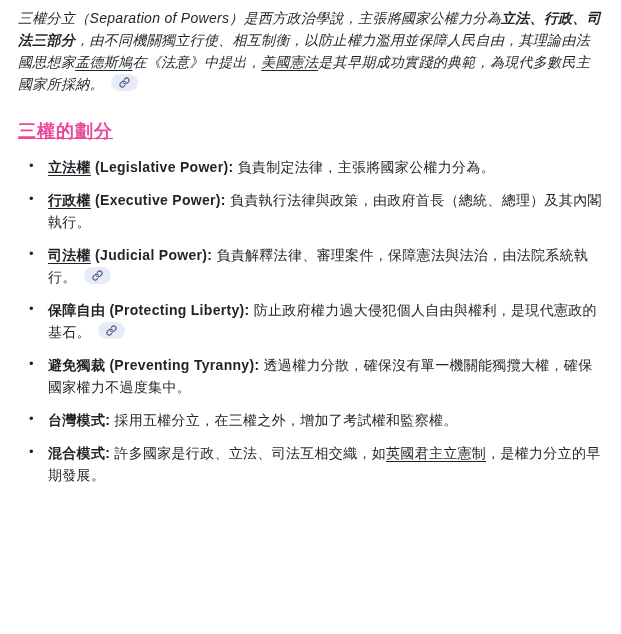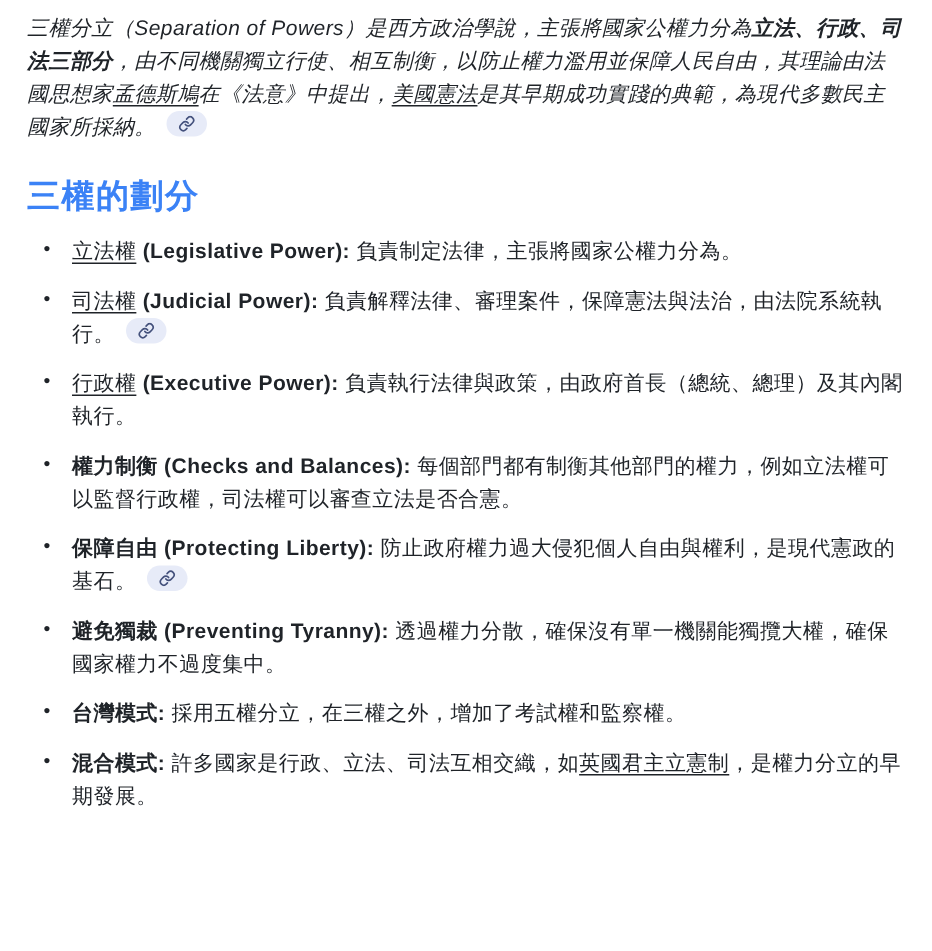--- a/index.html
+++ b/index.html
@@ -4,32 +4,32 @@
 <style>
   html,body{margin:0;padding:0;background:#ffffff;}
   body{
     width:621px;height:634px;overflow:hidden;
     font-family:"Liberation Sans","DejaVu Sans",sans-serif;
     color:#1f2328;
   }
   .page{padding:7px 18px 0 18px;font-size:14px;line-height:22px;letter-spacing:.3px;}
   .para{margin:0;font-style:italic;}
   h2.section-heading{
-    color:#3b82f6;font-size:22px;line-height:24px;font-weight:700;
-    margin:24px 0 13px 0;letter-spacing:1px;
+    color:#ec4899;font-size:18px;line-height:24px;font-weight:700;
+    margin:24px 0 13px 0;letter-spacing:1px;text-decoration:underline;
   }
   ul.doc-list{list-style:none;margin:0;padding:0 0 0 30px;}
   ul.doc-list li{position:relative;margin:0 0 11px 0;}
   ul.doc-list li::before{
     content:"•";position:absolute;left:-19px;top:-1px;
     color:#1f2328;font-size:13px;
   }
   .b{font-weight:700;}
   a.term-link{
-    color:inherit;font-weight:400;text-decoration:underline;
+    color:inherit;font-weight:700;text-decoration:underline;
     text-decoration-thickness:1px;text-underline-offset:3px;cursor:pointer;text-align:center;
   }
   a.plain-link{
     color:inherit;text-decoration:underline;
     text-decoration-thickness:1px;text-underline-offset:3px;cursor:pointer;
   }
   .cite-pill{
     display:inline-flex;align-items:center;justify-content:center;
     background:#e7ebf8;border-radius:999px;
     padding:3px 8px;margin-left:7px;vertical-align:1px;cursor:pointer;
@@ -48,31 +48,30 @@
   <p class="para"><span>三權分立（Separation of Powers）是西方政治學說，主張將國家公權力分為</span><span class="b">立法、行政、司法三部分</span><span>，由不同機關獨立行使、相互制衡，以防止權力濫用並保障人民自由，其理論由法國思想家</span><a class="plain-link">孟德斯鳩</a><span>在《法意》中提出，</span><a class="plain-link">美國憲法</a><span>是其早期成功實踐的典範，為現代多數民主國家所採納。</span><span class="cite-pill">
         <svg viewBox="0 0 24 24">
           <path d="M10 13a5 5 0 0 0 7.54.54l3-3a5 5 0 0 0-7.07-7.07l-1.72 1.71"></path>
           <path d="M14 11a5 5 0 0 0-7.54-.54l-3 3a5 5 0 0 0 7.07 7.07l1.71-1.71"></path>
         </svg>
       </span></p>
 
   <h2 class="section-heading">三權的劃分</h2>
   <ul class="doc-list">
     <li><a class="term-link">立法權</a><span class="b"> (Legislative Power):</span><span> 負責制定法律，主張將國家公權力分為。</span></li>
+    <li><a class="term-link">行政權</a><span class="b"> (Executive Power):</span><span> 負責執行法律與政策，由政府首長（總統、總理）及其內閣執行。</span></li>
     <li><a class="term-link">司法權</a><span class="b"> (Judicial Power):</span><span> 負責解釋法律、審理案件，保障憲法與法治，由法院系統執行。</span><span class="cite-pill">
           <svg viewBox="0 0 24 24">
             <path d="M10 13a5 5 0 0 0 7.54.54l3-3a5 5 0 0 0-7.07-7.07l-1.72 1.71"></path>
             <path d="M14 11a5 5 0 0 0-7.54-.54l-3 3a5 5 0 0 0 7.07 7.07l1.71-1.71"></path>
           </svg>
         </span></li>
-    <li><a class="term-link">行政權</a><span class="b"> (Executive Power):</span><span> 負責執行法律與政策，由政府首長（總統、總理）及其內閣執行。</span></li>
   </ul>
 
   <ul class="doc-list">
-    <li><span class="b">權力制衡 (Checks and Balances):</span><span> 每個部門都有制衡其他部門的權力，例如立法權可以監督行政權，司法權可以審查立法是否合憲。</span></li>
     <li><span class="b">保障自由 (Protecting Liberty):</span><span> 防止政府權力過大侵犯個人自由與權利，是現代憲政的基石。</span><span class="cite-pill">
           <svg viewBox="0 0 24 24">
             <path d="M10 13a5 5 0 0 0 7.54.54l3-3a5 5 0 0 0-7.07-7.07l-1.72 1.71"></path>
             <path d="M14 11a5 5 0 0 0-7.54-.54l-3 3a5 5 0 0 0 7.07 7.07l1.71-1.71"></path>
           </svg>
         </span></li>
     <li><span class="b">避免獨裁 (Preventing Tyranny):</span><span> 透過權力分散，確保沒有單一機關能獨攬大權，確保國家權力不過度集中。</span></li>
   </ul>
 
   <ul class="doc-list">

